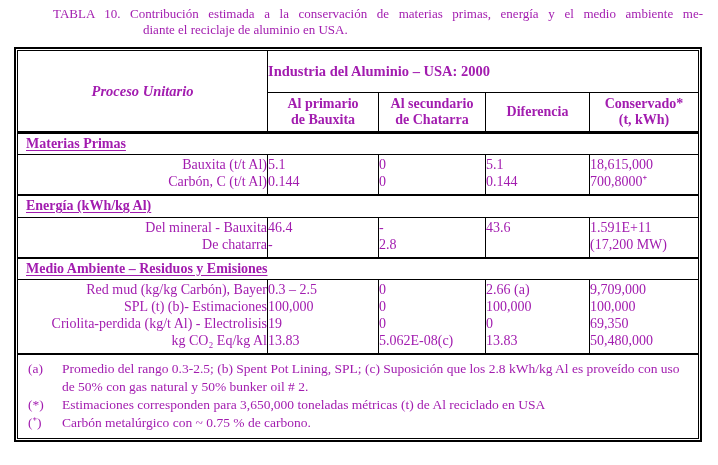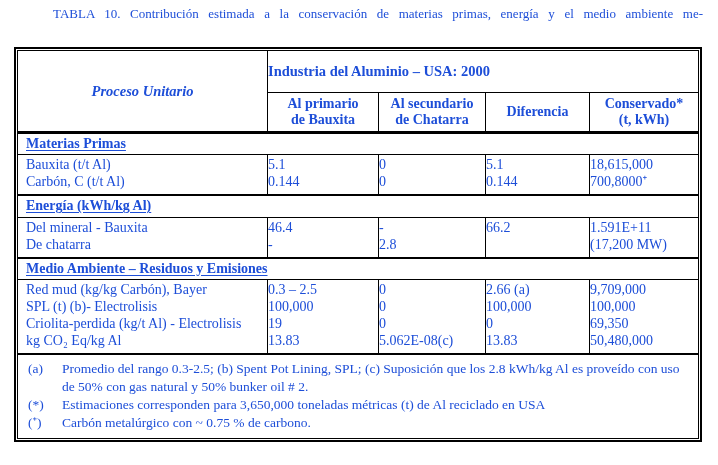--- a/index.html
+++ b/index.html
@@ -1,18 +1,18 @@
 <!DOCTYPE html>
 <html><head>
 <meta charset="utf-8">
 <style>
   html,body { margin:0; padding:0; background:#fff; }
   .page {
     position:relative; width:718px; height:465px; background:#fff;
-    font-family:"Liberation Serif", serif; color:#1d4ed8; overflow:hidden;
+    font-family:"Liberation Serif", serif; color:#a21caf; overflow:hidden;
   }
   
   .caption { position:absolute; left:53px; top:6px; width:650px; font-size:13px; line-height:16px; }
   .cap-line1 { text-align:justify; text-align-last:justify; white-space:nowrap; }
   .cap-line2 { margin-left:90px; }
   
   .tbl-outer {
     position:absolute; left:14px; top:47px; width:688px;
     border:2px solid #000; padding:1px; box-sizing:border-box; background:#fff;
   }
@@ -25,37 +25,38 @@
   td.industria { text-align:left; font-weight:bold; font-size:14.5px;
                  border-left:1px solid #000; border-bottom:1px solid #000; }
   tr.h2 td { text-align:center; font-weight:bold; font-size:14px; line-height:16px;
              border-left:1px solid #000; border-bottom:3px solid #000; white-space:pre-line; }
   
   tr.section { height:22px; }
   tr.section td { border-bottom:1px solid #000; padding-left:8px; vertical-align:middle; }
   .sec { font-weight:bold; text-decoration:underline; text-underline-offset:2px; font-size:14px; }
   
   tr.data td { line-height:17px; }
-  tr.data td.c1 { padding-left:8px; text-align:left; }
+  tr.data td.c1 { padding-left:8px; text-align:right; }
   tr.data td.cn { text-align:left; border-left:1px solid #000; }
   tr.gt td { padding-top:1px; }
   tr.gb td { border-bottom:2px solid #000; padding-bottom:4px; }
   
   td.footcell { vertical-align:top; padding:5px 10px 6px 10px; }
   .fn { display:flex; font-size:13.5px; line-height:18px; }
   .fnm { flex:0 0 34px; }
   .fnt { flex:1; }
 </style>
 </head>
 <body>
 
 <div class="page">
 
   <div class="caption">
     <div class="cap-line1">TABLA 10. Contribución estimada a la conservación de materias primas, energía y el medio ambiente me-</div>
+    <div class="cap-line2">diante el reciclaje de aluminio en USA.</div>
   </div>
 
   <div class="tbl-outer">
     <table>
       <colgroup>
         <col style="width:250px">
           <col style="width:111px">
           <col style="width:107px">
           <col style="width:104px">
           <col>
@@ -98,21 +99,21 @@
 
       <tr class="section">
         <td colspan="5">
           <span class="sec">Energía (kWh/kg Al)</span>
         </td>
       </tr>
       <tr class="data gt">
         <td class="c1">Del mineral - Bauxita</td>
         <td class="cn">46.4</td>
         <td class="cn">-</td>
-        <td class="cn">66.2</td>
+        <td class="cn">43.6</td>
         <td class="cn">1.591E+11</td>
       </tr>
       <tr class="data gb">
         <td class="c1">De chatarra</td>
         <td class="cn">-</td>
         <td class="cn">2.8</td>
         <td class="cn"></td>
         <td class="cn">(17,200 MW)</td>
       </tr>
 
@@ -122,21 +123,21 @@
         </td>
       </tr>
       <tr class="data gt">
         <td class="c1">Red mud (kg/kg Carbón), Bayer</td>
         <td class="cn">0.3 – 2.5</td>
         <td class="cn">0</td>
         <td class="cn">2.66 (a)</td>
         <td class="cn">9,709,000</td>
       </tr>
       <tr class="data">
-        <td class="c1">SPL (t) (b)- Electrolisis</td>
+        <td class="c1">SPL (t) (b)- Estimaciones</td>
         <td class="cn">100,000</td>
         <td class="cn">0</td>
         <td class="cn">100,000</td>
         <td class="cn">100,000</td>
       </tr>
       <tr class="data">
         <td class="c1">Criolita-perdida (kg/t Al) - Electrolisis</td>
         <td class="cn">19</td>
         <td class="cn">0</td>
         <td class="cn">0</td>

